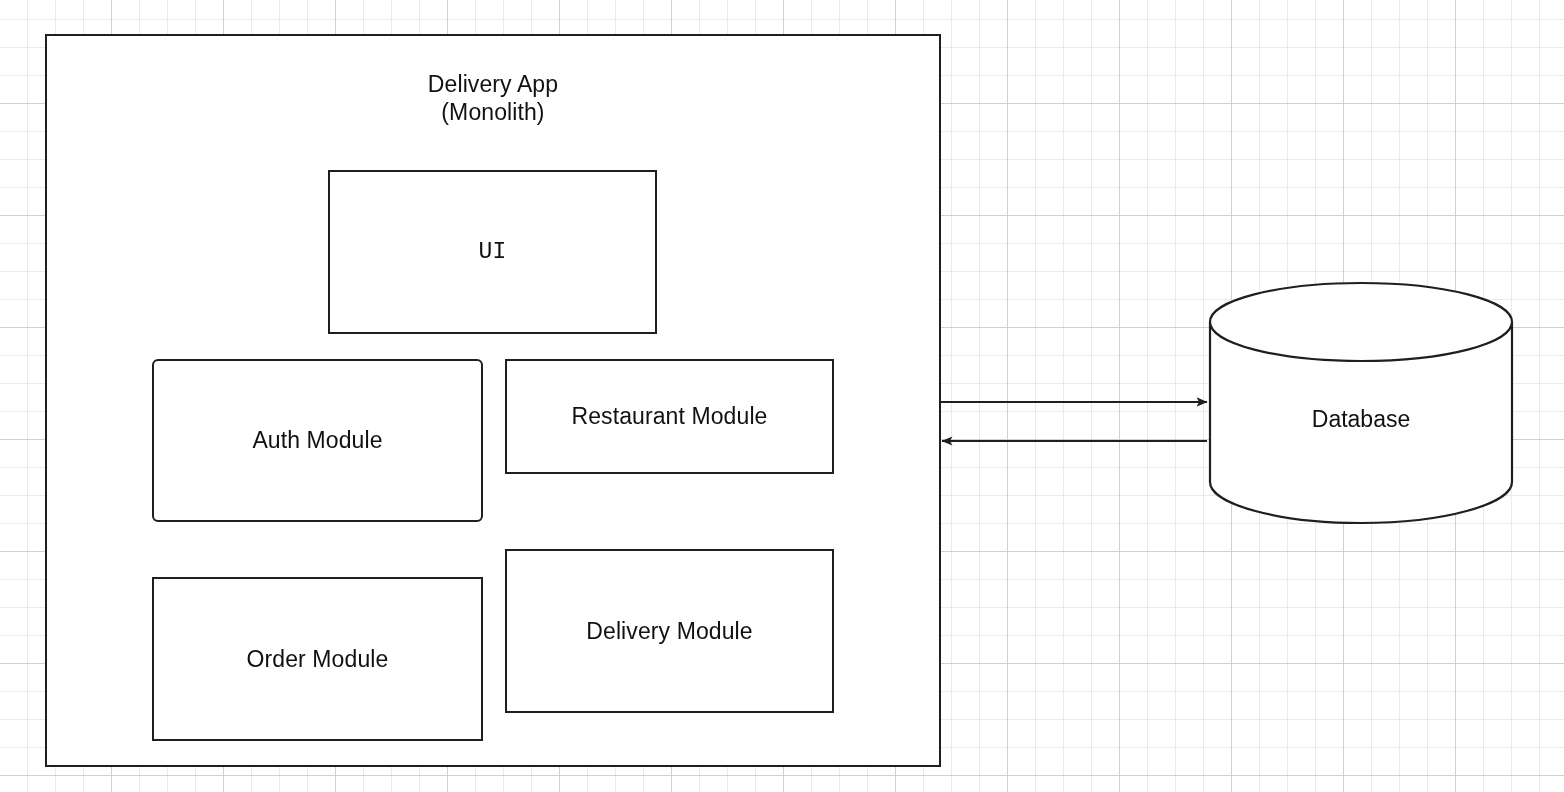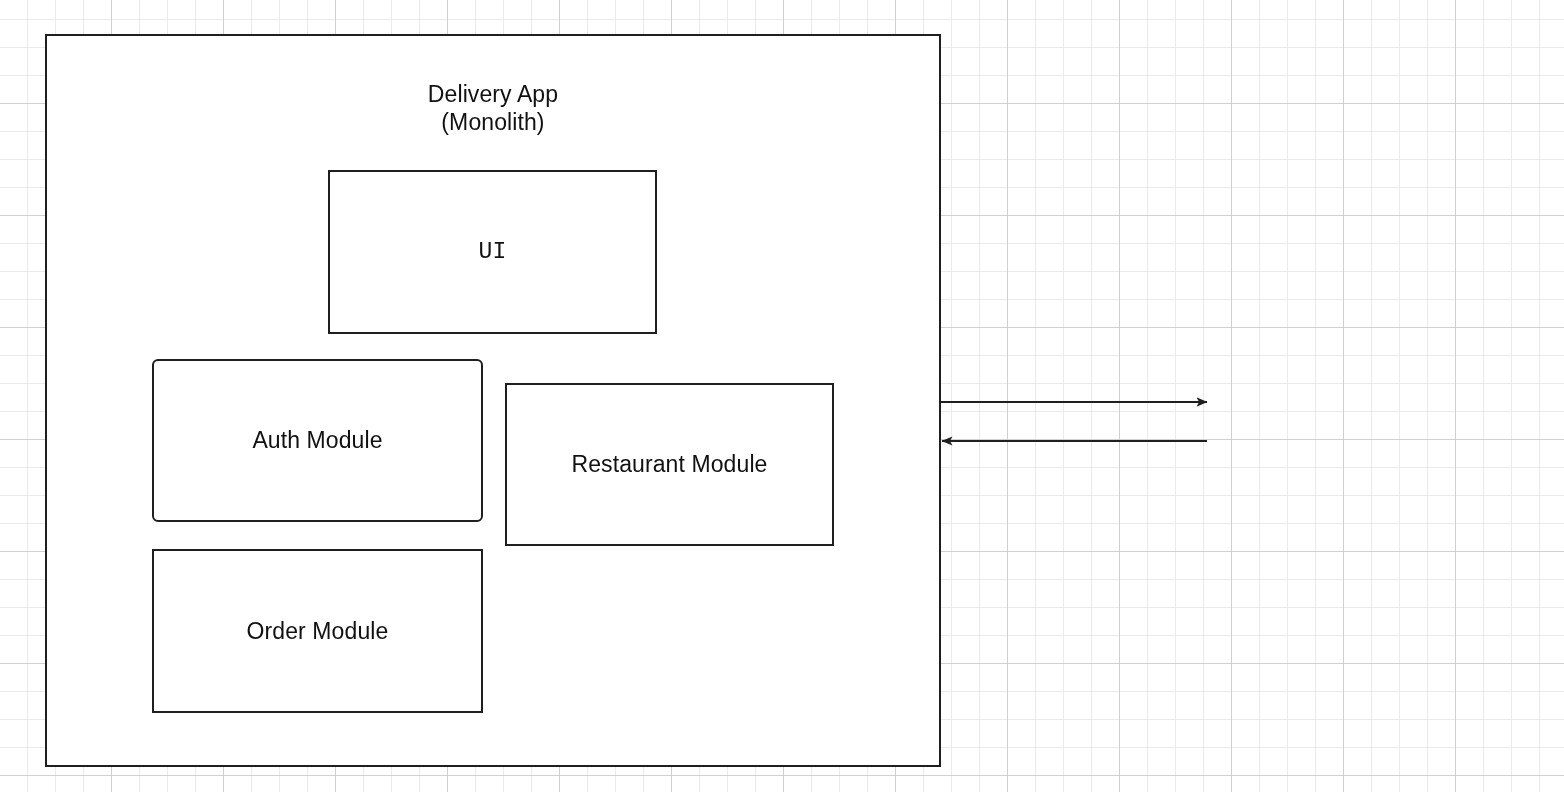--- a/index.html
+++ b/index.html
@@ -62,22 +62,22 @@
     top: 34px;
     width: 896px;
     height: 733px;
     align-items: flex-start;
     justify-content: center;
   }
 
   
   #ui-box        { left: 328px; top: 170px;  width: 329px; height: 164px; font-family: Liberation Mono, monospace; }
   #auth-box      { left: 152px; top: 359px;  width: 331px; height: 163px; border-radius: 6px; }
-  #restaurant-box{ left: 505px; top: 359px;  width: 329px; height: 163px; margin-top: 24px; }
-  #order-box     { left: 152px; top: 549px;  width: 331px; height: 164px; }
+  #restaurant-box{ left: 505px; top: 359px;  width: 329px; height: 115px; }
+  #order-box     { left: 152px; top: 577px;  width: 331px; height: 164px; }
   #delivery-box  { left: 505px; top: 549px;  width: 329px; height: 164px; }
 
   
   #database {
     position: absolute;
     left: 1208px;
     top: 281px;
     width: 306px;
     height: 244px;
   }
@@ -116,41 +116,51 @@
     pointer-events: stroke;
   }
 </style>
 </head>
 <body>
 
 <div id="canvas">
 
   <div class="node" id="monolith">
 
-    <div id="monolith-title-visible" class="node-label" style="margin-top:44px">Delivery App
+    <div id="monolith-title-visible" class="node-label" style="margin-top:34px">Delivery App
 (Monolith)</div>
   </div>
 
   <div class="node" id="ui-box">
     <span class="node-label">UI</span>
   </div>
 
   <div class="node" id="auth-box">
     <span class="node-label">Auth Module</span>
   </div>
 
   <div class="node" id="restaurant-box">
     <span class="node-label">Restaurant Module</span>
   </div>
 
   <div class="node" id="order-box">
     <span class="node-label">Order Module</span>
   </div>
 
+  <div class="node" id="delivery-box">
+    <span class="node-label">Delivery Module</span>
+  </div>
 
+  <div id="database">
+    <svg width="306" height="244" viewBox="0 0 306 244">
+      <path d="M 2 41 L 2 201 C 2 223 70 242 153 242 C 236 242 304 223 304 201 L 304 41" fill="#ffffff" stroke="#1f1f1f" stroke-width="2.2" stroke-linejoin="round"></path>
+      <ellipse cx="153" cy="41" rx="151" ry="39" fill="#ffffff" stroke="#1f1f1f" stroke-width="2.2"></ellipse>
+    </svg>
+    <div id="database-label">Database</div>
+  </div>
 
   <svg id="connectors" viewBox="0 0 1564 792">
     <defs>
       <marker id="arrow-right" markerWidth="12" markerHeight="12" refX="10.5" refY="5" orient="auto" markerUnits="userSpaceOnUse">
         <path d="M 0 0.4 L 11 5 L 0 9.6 L 2.6 5 Z" fill="#1f1f1f"></path>
       </marker>
       <marker id="arrow-left" markerWidth="12" markerHeight="12" refX="10.5" refY="5" orient="auto" markerUnits="userSpaceOnUse">
         <path d="M 0 0.4 L 11 5 L 0 9.6 L 2.6 5 Z" fill="#1f1f1f"></path>
       </marker>
     </defs>

